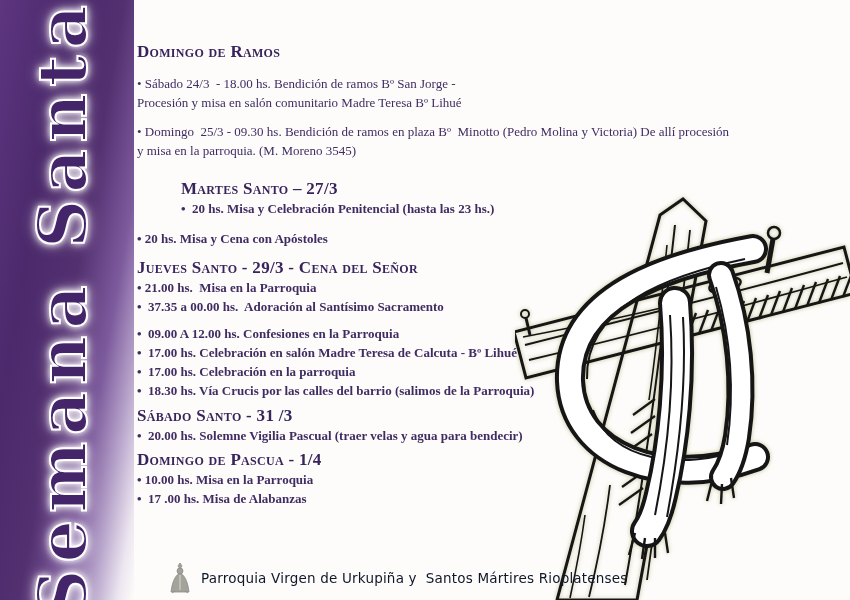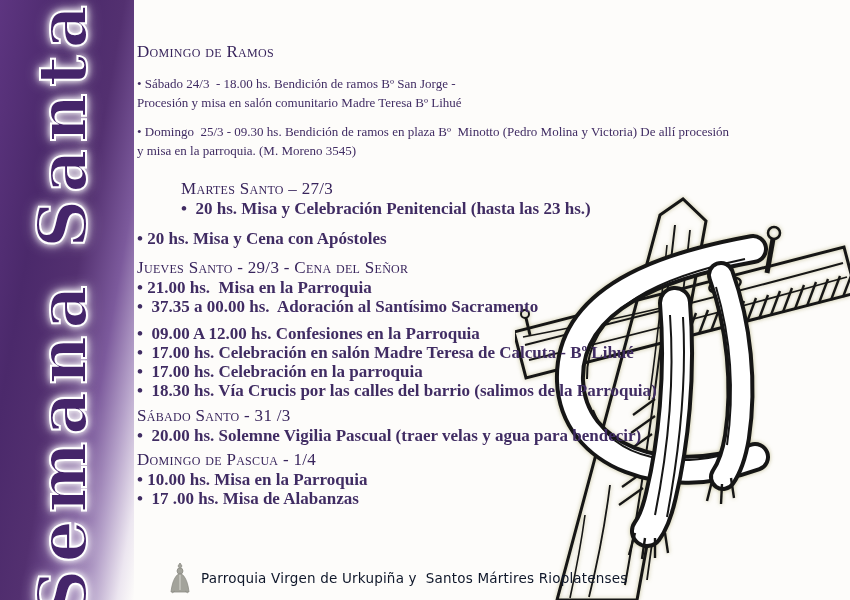--- a/index.html
+++ b/index.html
@@ -27,27 +27,27 @@
     -webkit-text-stroke:2px #ffffff;
     text-shadow:0 0 6px rgba(255,255,255,.95),0 0 10px rgba(255,255,255,.85),0 0 16px rgba(255,255,255,.6);
   }
   
   .content{
     position:absolute;left:137px;top:42px;width:708px;z-index:3;
   }
   .section{margin:0;}
   .heading{
     margin:0;
-    font-size:17px;line-height:20px;font-weight:400;
+    font-size:17px;line-height:20px;font-weight:700;
     font-variant:small-caps;letter-spacing:.3px;
     color:#38245c;
   }
   .entry{
     margin:0;
-    font-size:17px;line-height:19px;font-weight:700;
+    font-size:13px;line-height:19px;font-weight:700;
     color:#402c63;
     white-space:pre-wrap;
   }
   .section:nth-child(1) .entry{font-size:13px;font-weight:400;margin-bottom:10px;}
   .section:nth-child(1) .heading{margin-bottom:12px;}
   .section:nth-child(1){margin-bottom:19px;}
   .section:nth-child(2){margin-bottom:11px;margin-left:44px;}
   .section:nth-child(3){margin-bottom:10px;}
   .section:nth-child(4){margin-bottom:8px;}
   .section:nth-child(5){margin-bottom:6px;}

